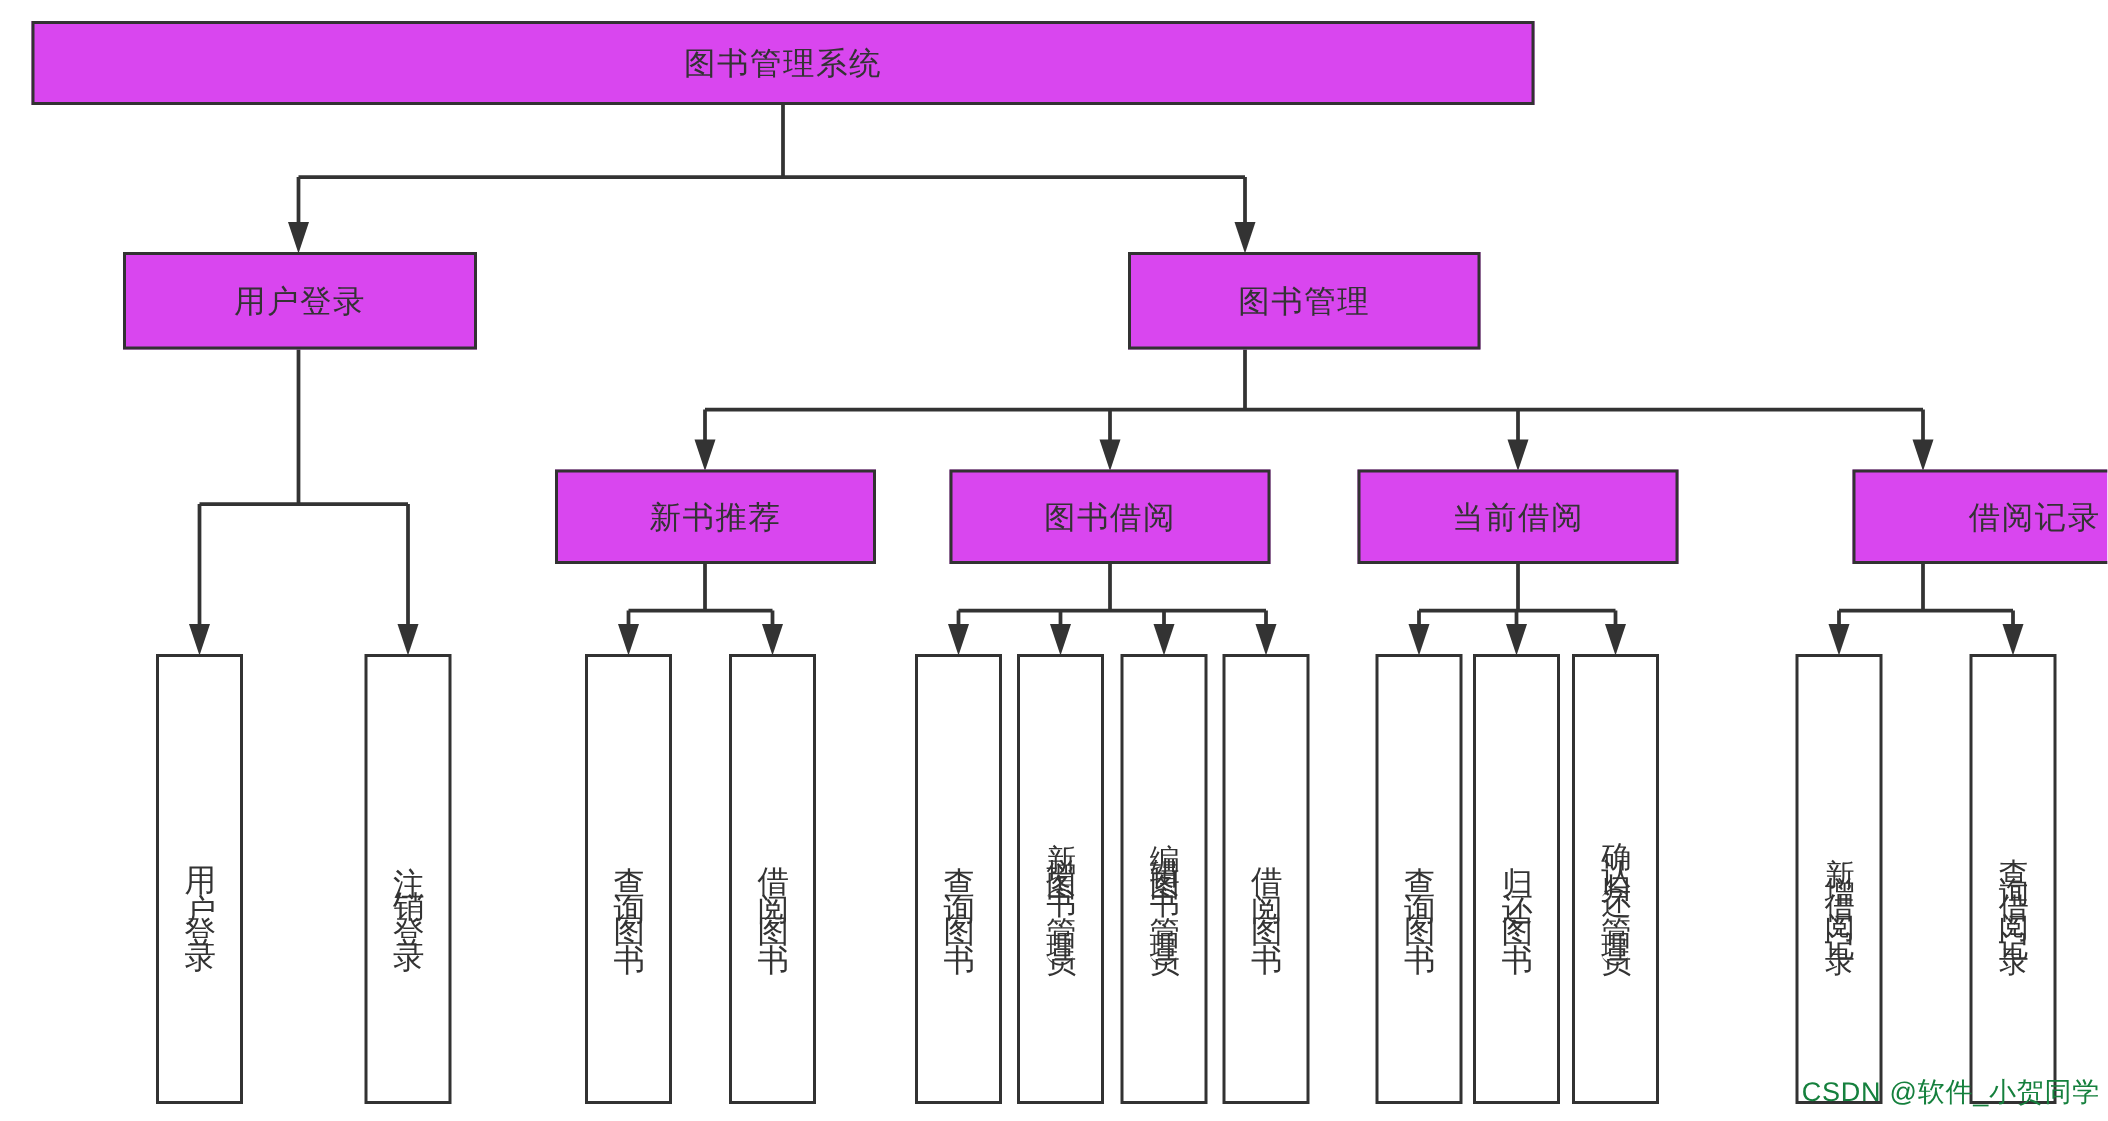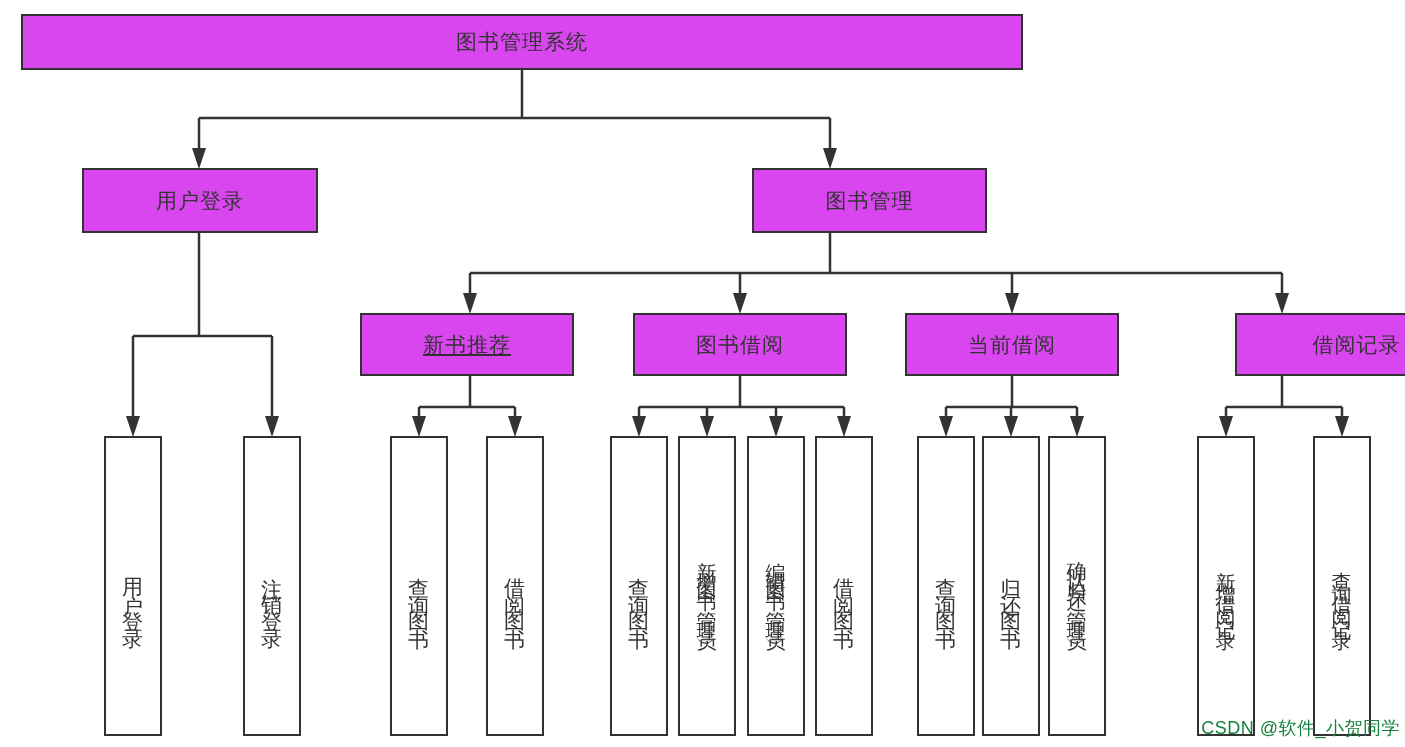--- a/index.html
+++ b/index.html
@@ -28,21 +28,21 @@
     justify-content: center;
     font-size: 21px;
     letter-spacing: 1px;
     z-index: 1;
     white-space: nowrap;
   }
   .root  { left: 21px;  top: 14px;  width: 1002px; height: 56px; }
   .lv2a  { left: 82px;  top: 168px; width: 236px;  height: 65px; }
   .lv2b  { left: 712px; top: 168px; width: 235px;  height: 65px; margin-left: 40px; }
   .lv3   { top: 313px; width: 214px; height: 63px; }
-  .lv3.s0 { left: 360px; text-decoration: underline; }
+  .lv3.s0 { left: 370px; }
   .lv3.s1 { left: 633px; }
   .lv3.s2 { left: 905px; }
   .lv3.s3 { left: 1235px; padding-left: 29px; }
   .leaf {
     position: absolute;
     box-sizing: border-box;
     top: 436px;
     width: 58px;
     height: 300px;
     background: #ffffff;

